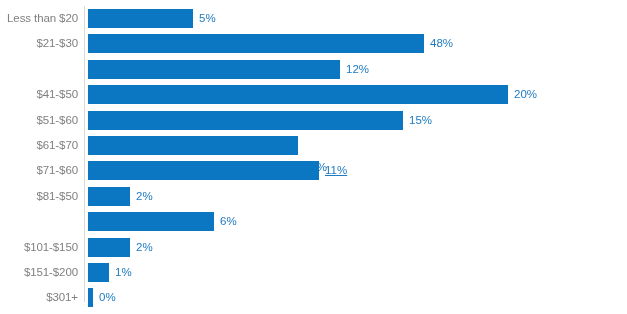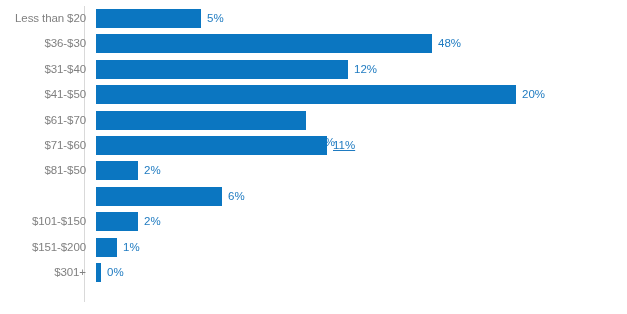--- a/index.html
+++ b/index.html
@@ -38,21 +38,20 @@
     width: 1px;
     height: 296px;
     background: #d9d9d9;
   }
 
   .rows {
     position: absolute;
     left: 0;
     top: 9px;
     width: 526px;
-    padding-left: 8px;
   }
 
   .row {
     position: relative;
     height: 25.4px;
     display: flex;
     align-items: flex-start;
   }
 
   .cat-label {
@@ -98,38 +97,44 @@
     <div class="axis-line"></div>
     <div class="rows" id="rows">
         <div class="row">
           <div class="cat-label">Less than $20</div>
           <div class="bar-wrap">
             <div class="bar" style="width: 105px; background: rgb(11, 118, 193);"></div>
             <div class="val-label" style="color: rgb(31, 123, 193);">5%</div>
           </div>
         </div>
         <div class="row">
-          <div class="cat-label">$36-$30</div>
+          <div class="cat-label">$21-$30</div>
           <div class="bar-wrap">
             <div class="bar" style="width: 336px; background: rgb(11, 118, 193);"></div>
             <div class="val-label" style="color: rgb(31, 123, 193);">48%</div>
           </div>
         </div>
         <div class="row">
-          <div class="cat-label">$31-$40</div>
           <div class="bar-wrap">
             <div class="bar" style="width: 252px; background: rgb(11, 118, 193);"></div>
             <div class="val-label" style="color: rgb(31, 123, 193);">12%</div>
           </div>
         </div>
         <div class="row">
           <div class="cat-label">$41-$50</div>
           <div class="bar-wrap">
             <div class="bar" style="width: 420px; background: rgb(11, 118, 193);"></div>
             <div class="val-label" style="color: rgb(31, 123, 193); text-align: right;">20%</div>
+          </div>
+        </div>
+        <div class="row">
+          <div class="cat-label">$51-$60</div>
+          <div class="bar-wrap">
+            <div class="bar" style="width: 315px; background: rgb(11, 118, 193);"></div>
+            <div class="val-label" style="color: rgb(31, 123, 193);">15%</div>
           </div>
         </div>
         <div class="row">
           <div class="cat-label">$61-$70</div>
           <div class="bar-wrap">
             <div class="bar" style="width: 210px; background: rgb(11, 118, 193);"></div>
             <div class="val-label" style="color: rgb(31, 123, 193); margin-top: 44px;">10%</div>
           </div>
         </div>
         <div class="row">

